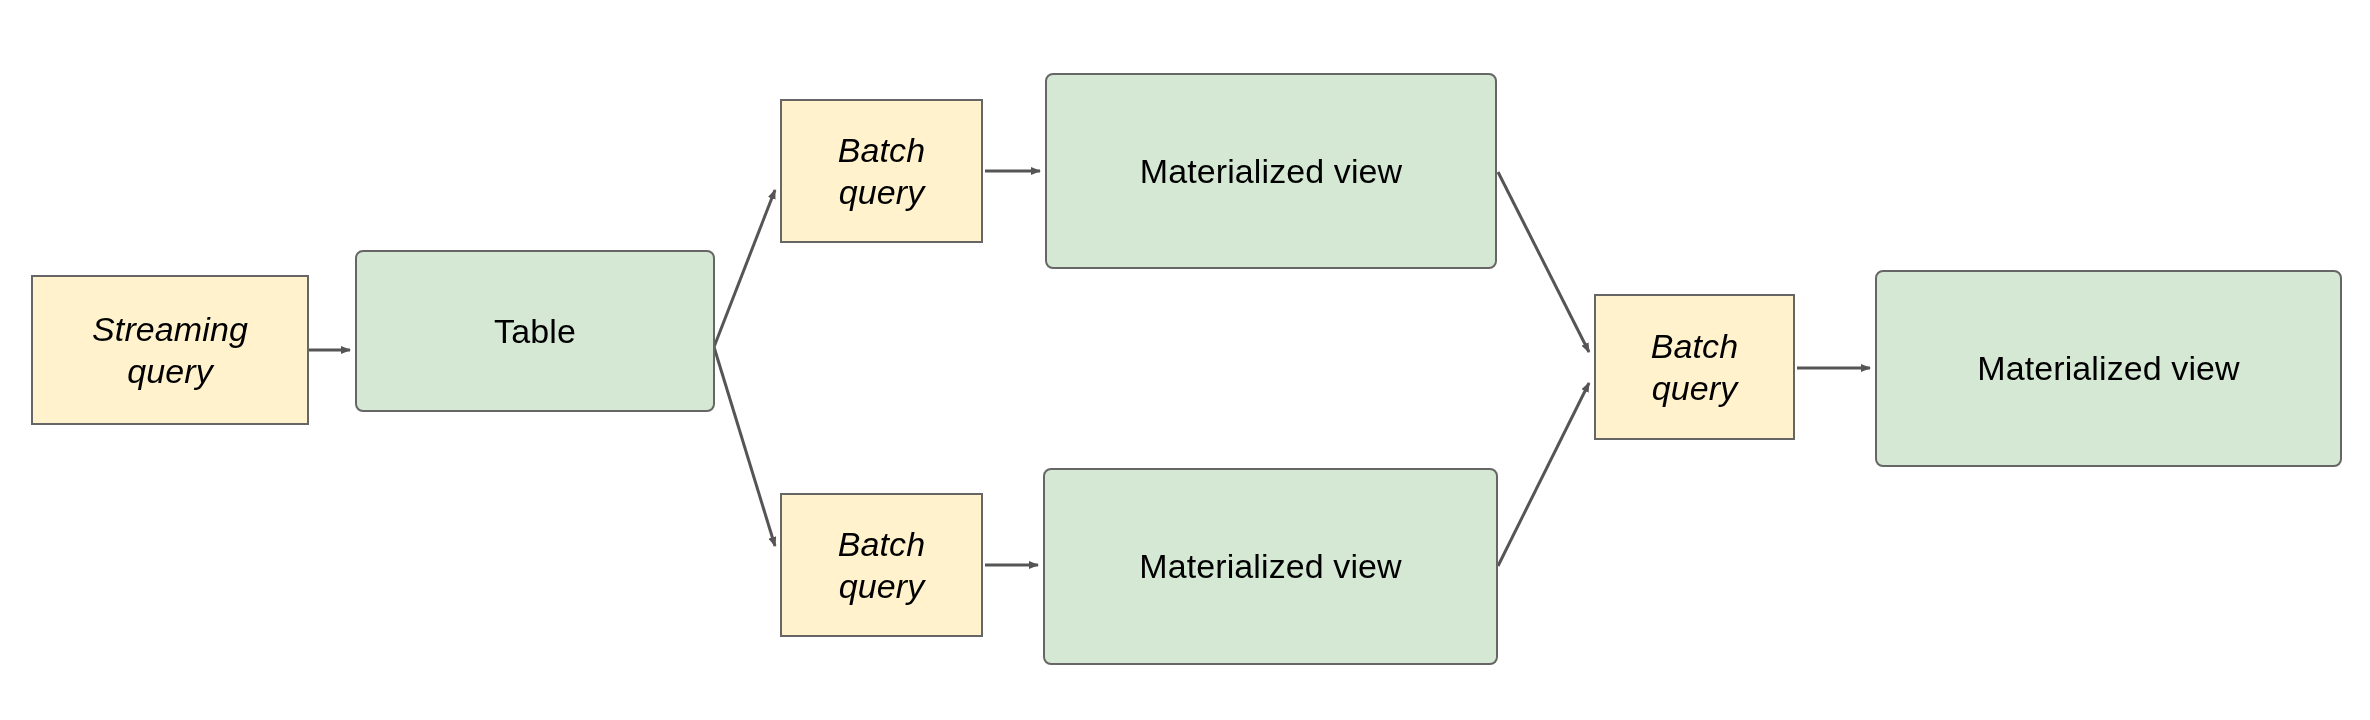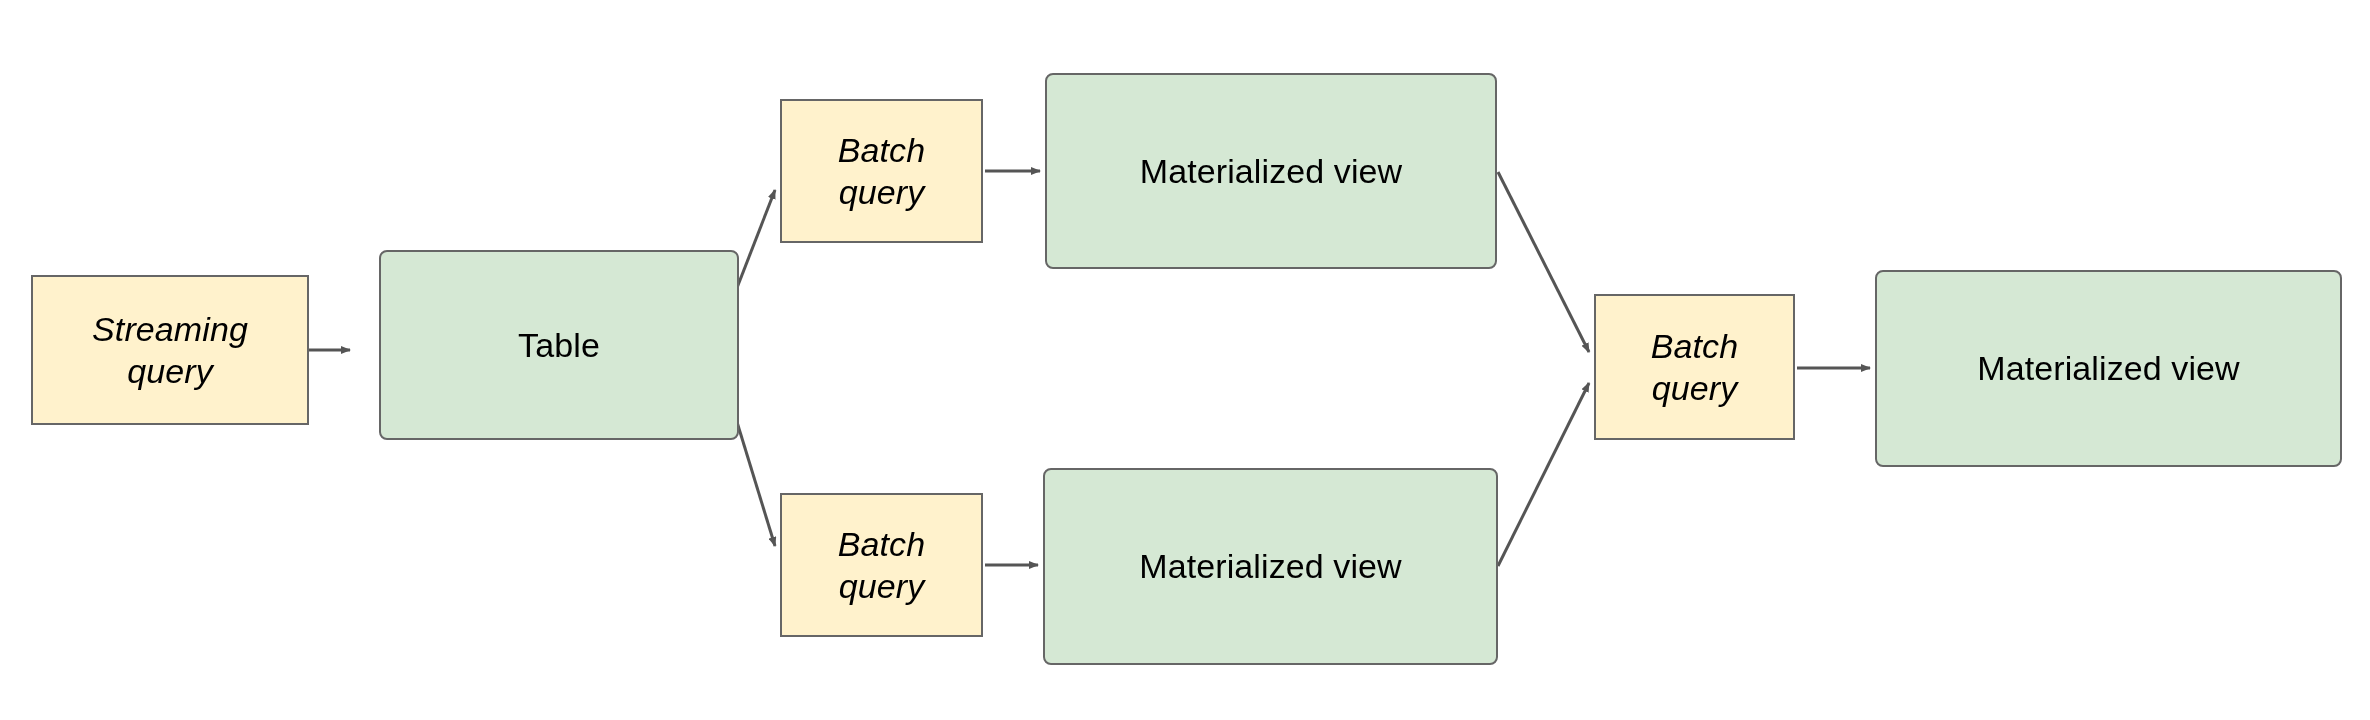--- a/index.html
+++ b/index.html
@@ -72,21 +72,21 @@
         <polyline points="1498,566 1589,383" marker-end="url(#arrowhead)" stroke="#555555" stroke-width="3" fill="none"></polyline>
         <polyline points="1797,368 1870,368" marker-end="url(#arrowhead)" stroke="#555555" stroke-width="3" fill="none"></polyline>
       </g>
   </svg>
 
   <div class="node process" style="left: 31px; top: 275px; width: 278px; height: 150px; background: rgb(255, 242, 204); border-color: rgb(102, 102, 102); color: rgb(0, 0, 0);">
     <span class="node-label">Streaming
 query</span>
   </div>
 
-  <div class="node store" style="left: 355px; top: 250px; width: 360px; height: 190px; background: rgb(213, 232, 212); border-color: rgb(102, 102, 102); color: rgb(0, 0, 0); margin-left: 24px;">
+  <div class="node store" style="left: 355px; top: 250px; width: 360px; height: 162px; background: rgb(213, 232, 212); border-color: rgb(102, 102, 102); color: rgb(0, 0, 0);">
     <span class="node-label">Table</span>
   </div>
 
   <div class="node process" style="left: 780px; top: 99px; width: 203px; height: 144px; background: rgb(255, 242, 204); border-color: rgb(102, 102, 102); color: rgb(0, 0, 0);">
     <span class="node-label">Batch
 query</span>
   </div>
 
   <div class="node store" style="left: 1045px; top: 73px; width: 452px; height: 196px; background: rgb(213, 232, 212); border-color: rgb(102, 102, 102); color: rgb(0, 0, 0);">
     <span class="node-label">Materialized view</span>

